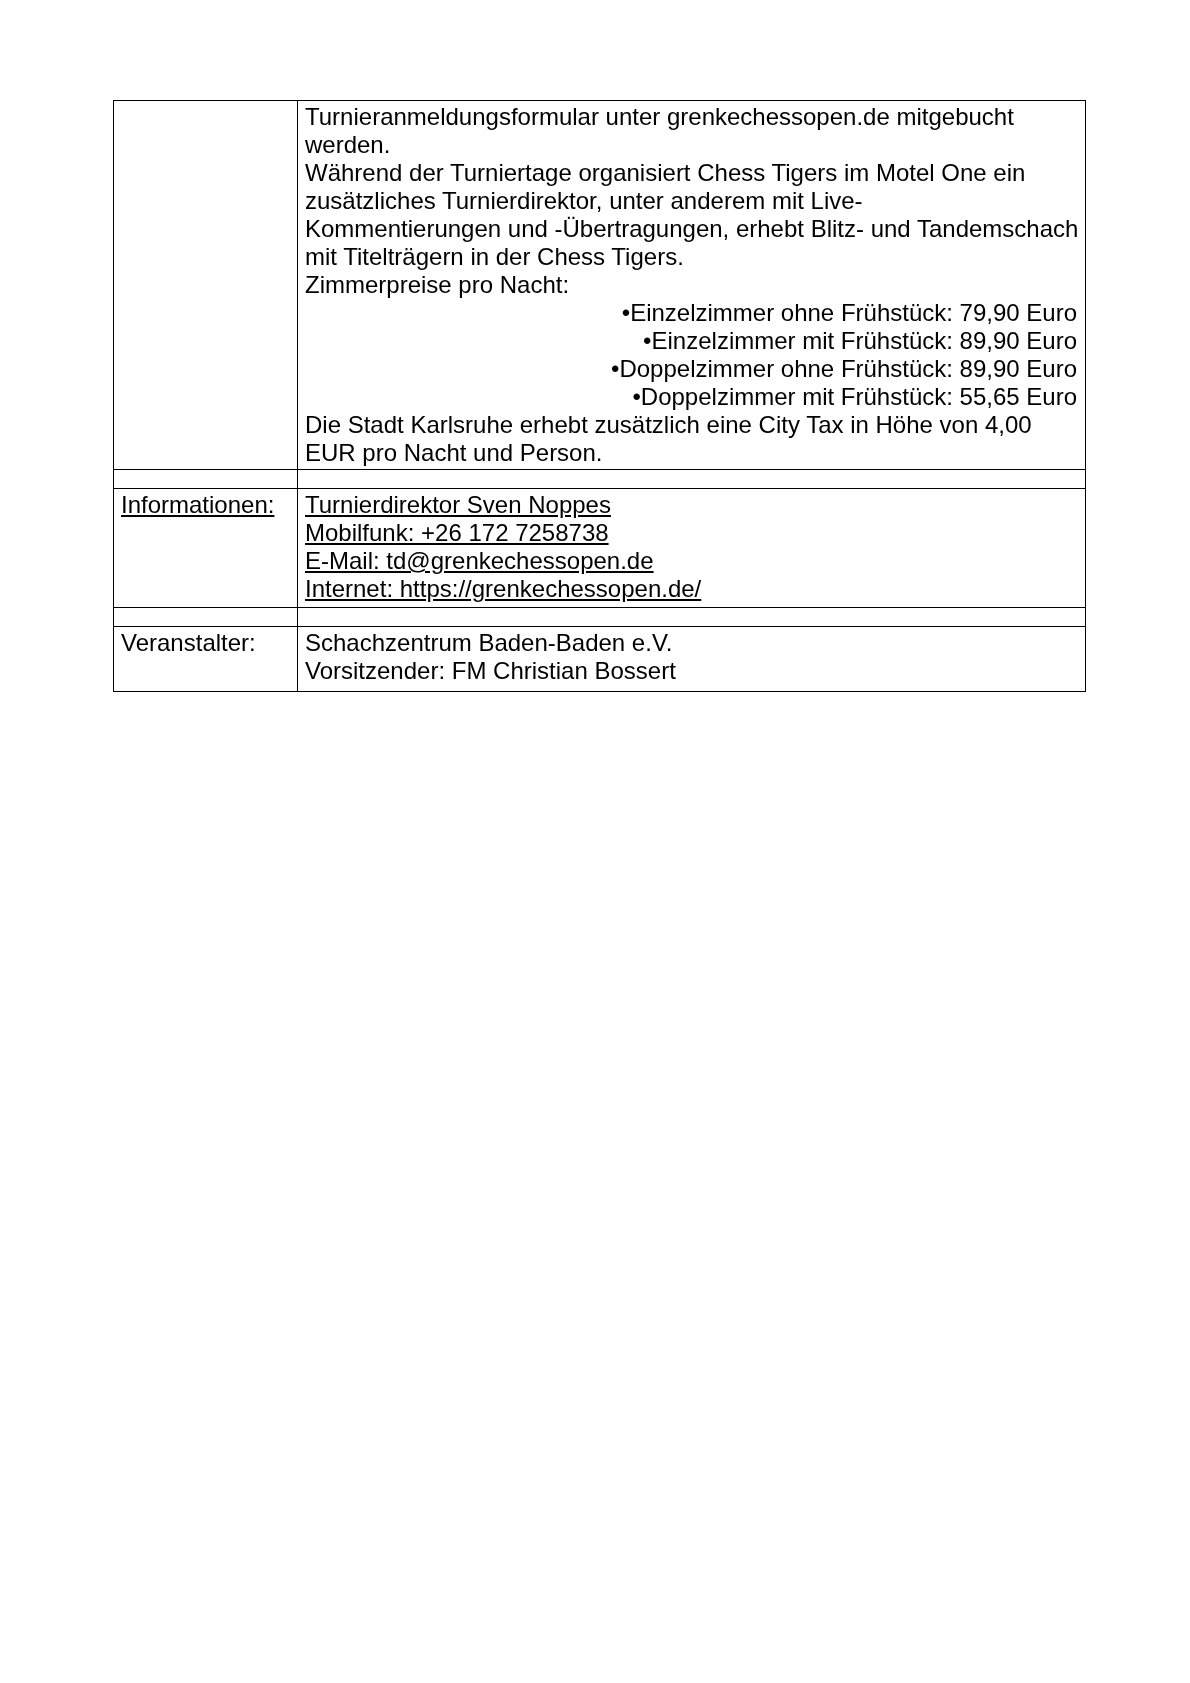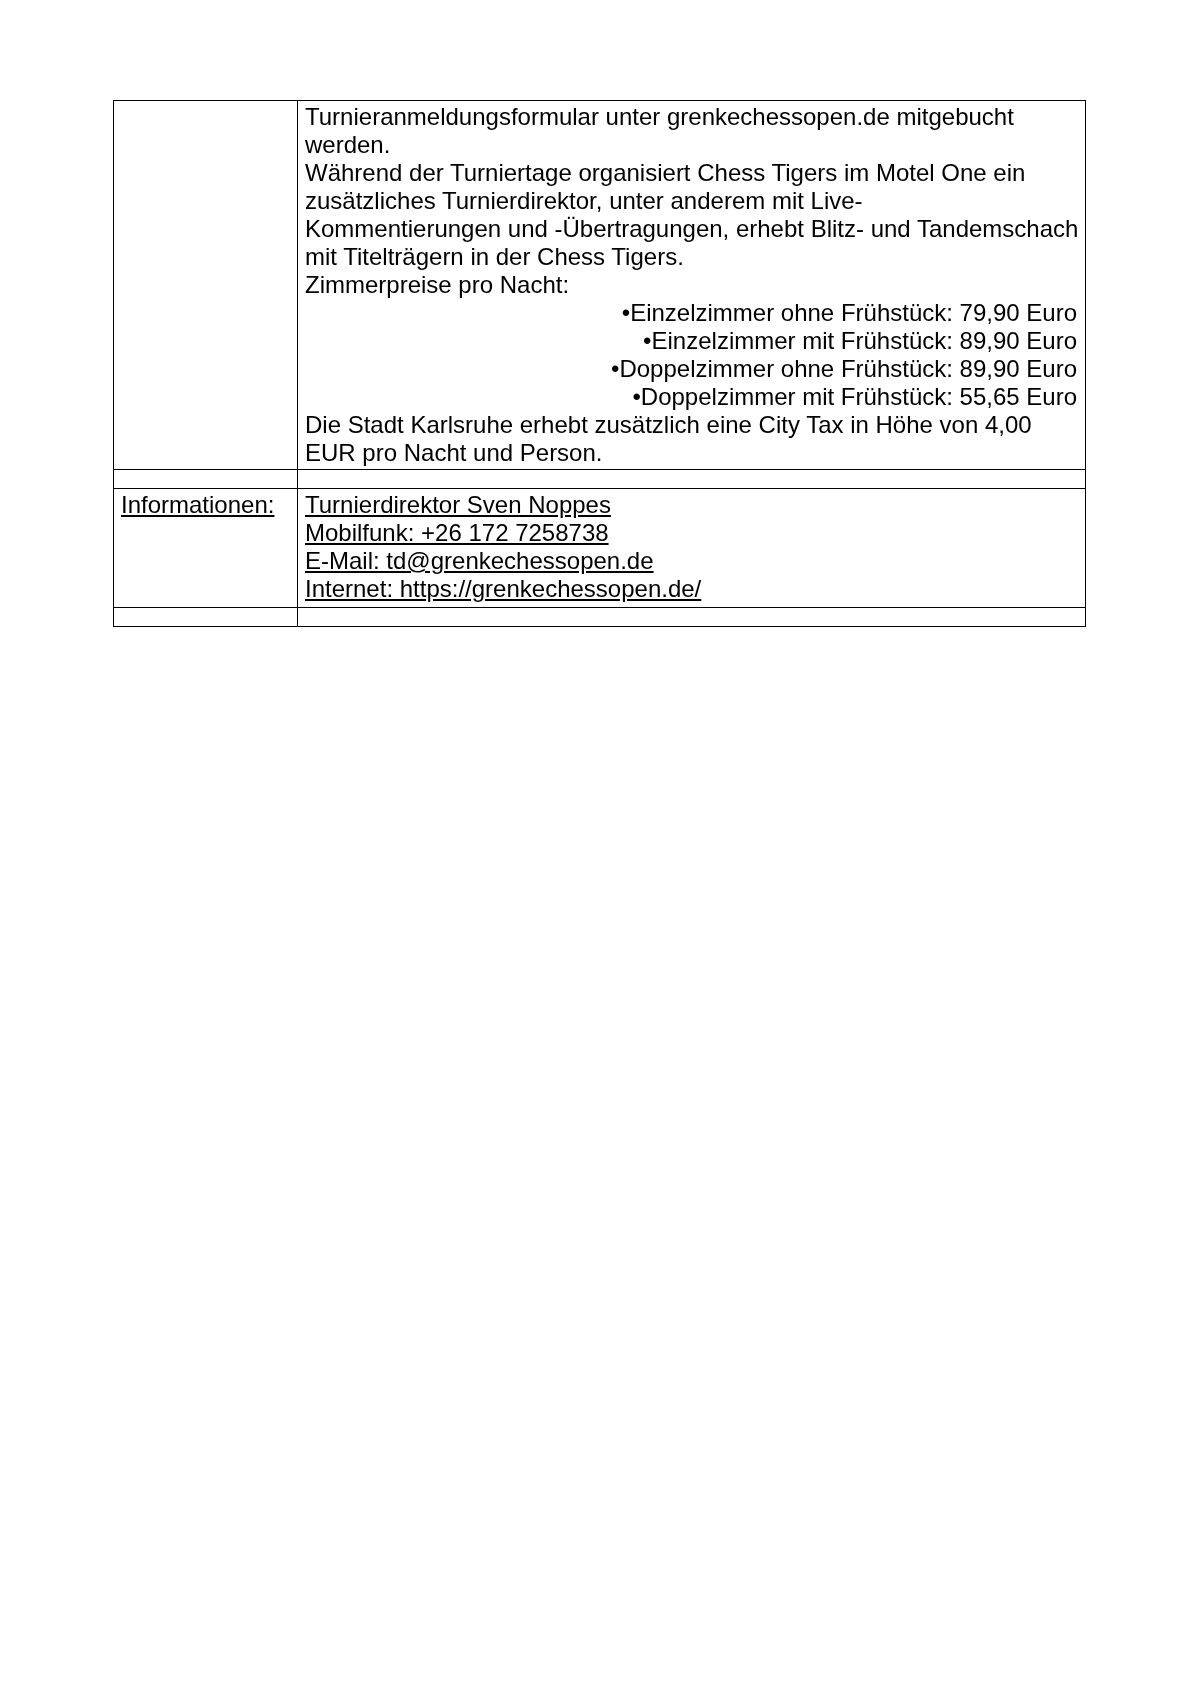--- a/index.html
+++ b/index.html
@@ -111,15 +111,28 @@
             <div class="line"><span class="line-text">Internet: https://grenkechessopen.de/</span></div>
           </div>
       </td>
     </tr>
 
     <tr class="r-spacer">
       <td></td>
       <td></td>
     </tr>
 
+    <tr class="r-org">
+      <td class="label-cell">
+        <div class="label">Veranstalter:</div>
+      </td>
+      <td class="content-cell">
+        <div class="lines">
+
+            <div class="line"><span class="line-text">Schachzentrum Baden-Baden e.V.</span></div>
+
+            <div class="line"><span class="line-text">Vorsitzender: FM Christian Bossert</span></div>
+          </div>
+      </td>
+    </tr>
   </tbody>
     </table>
 </div>
 
 </body></html>

